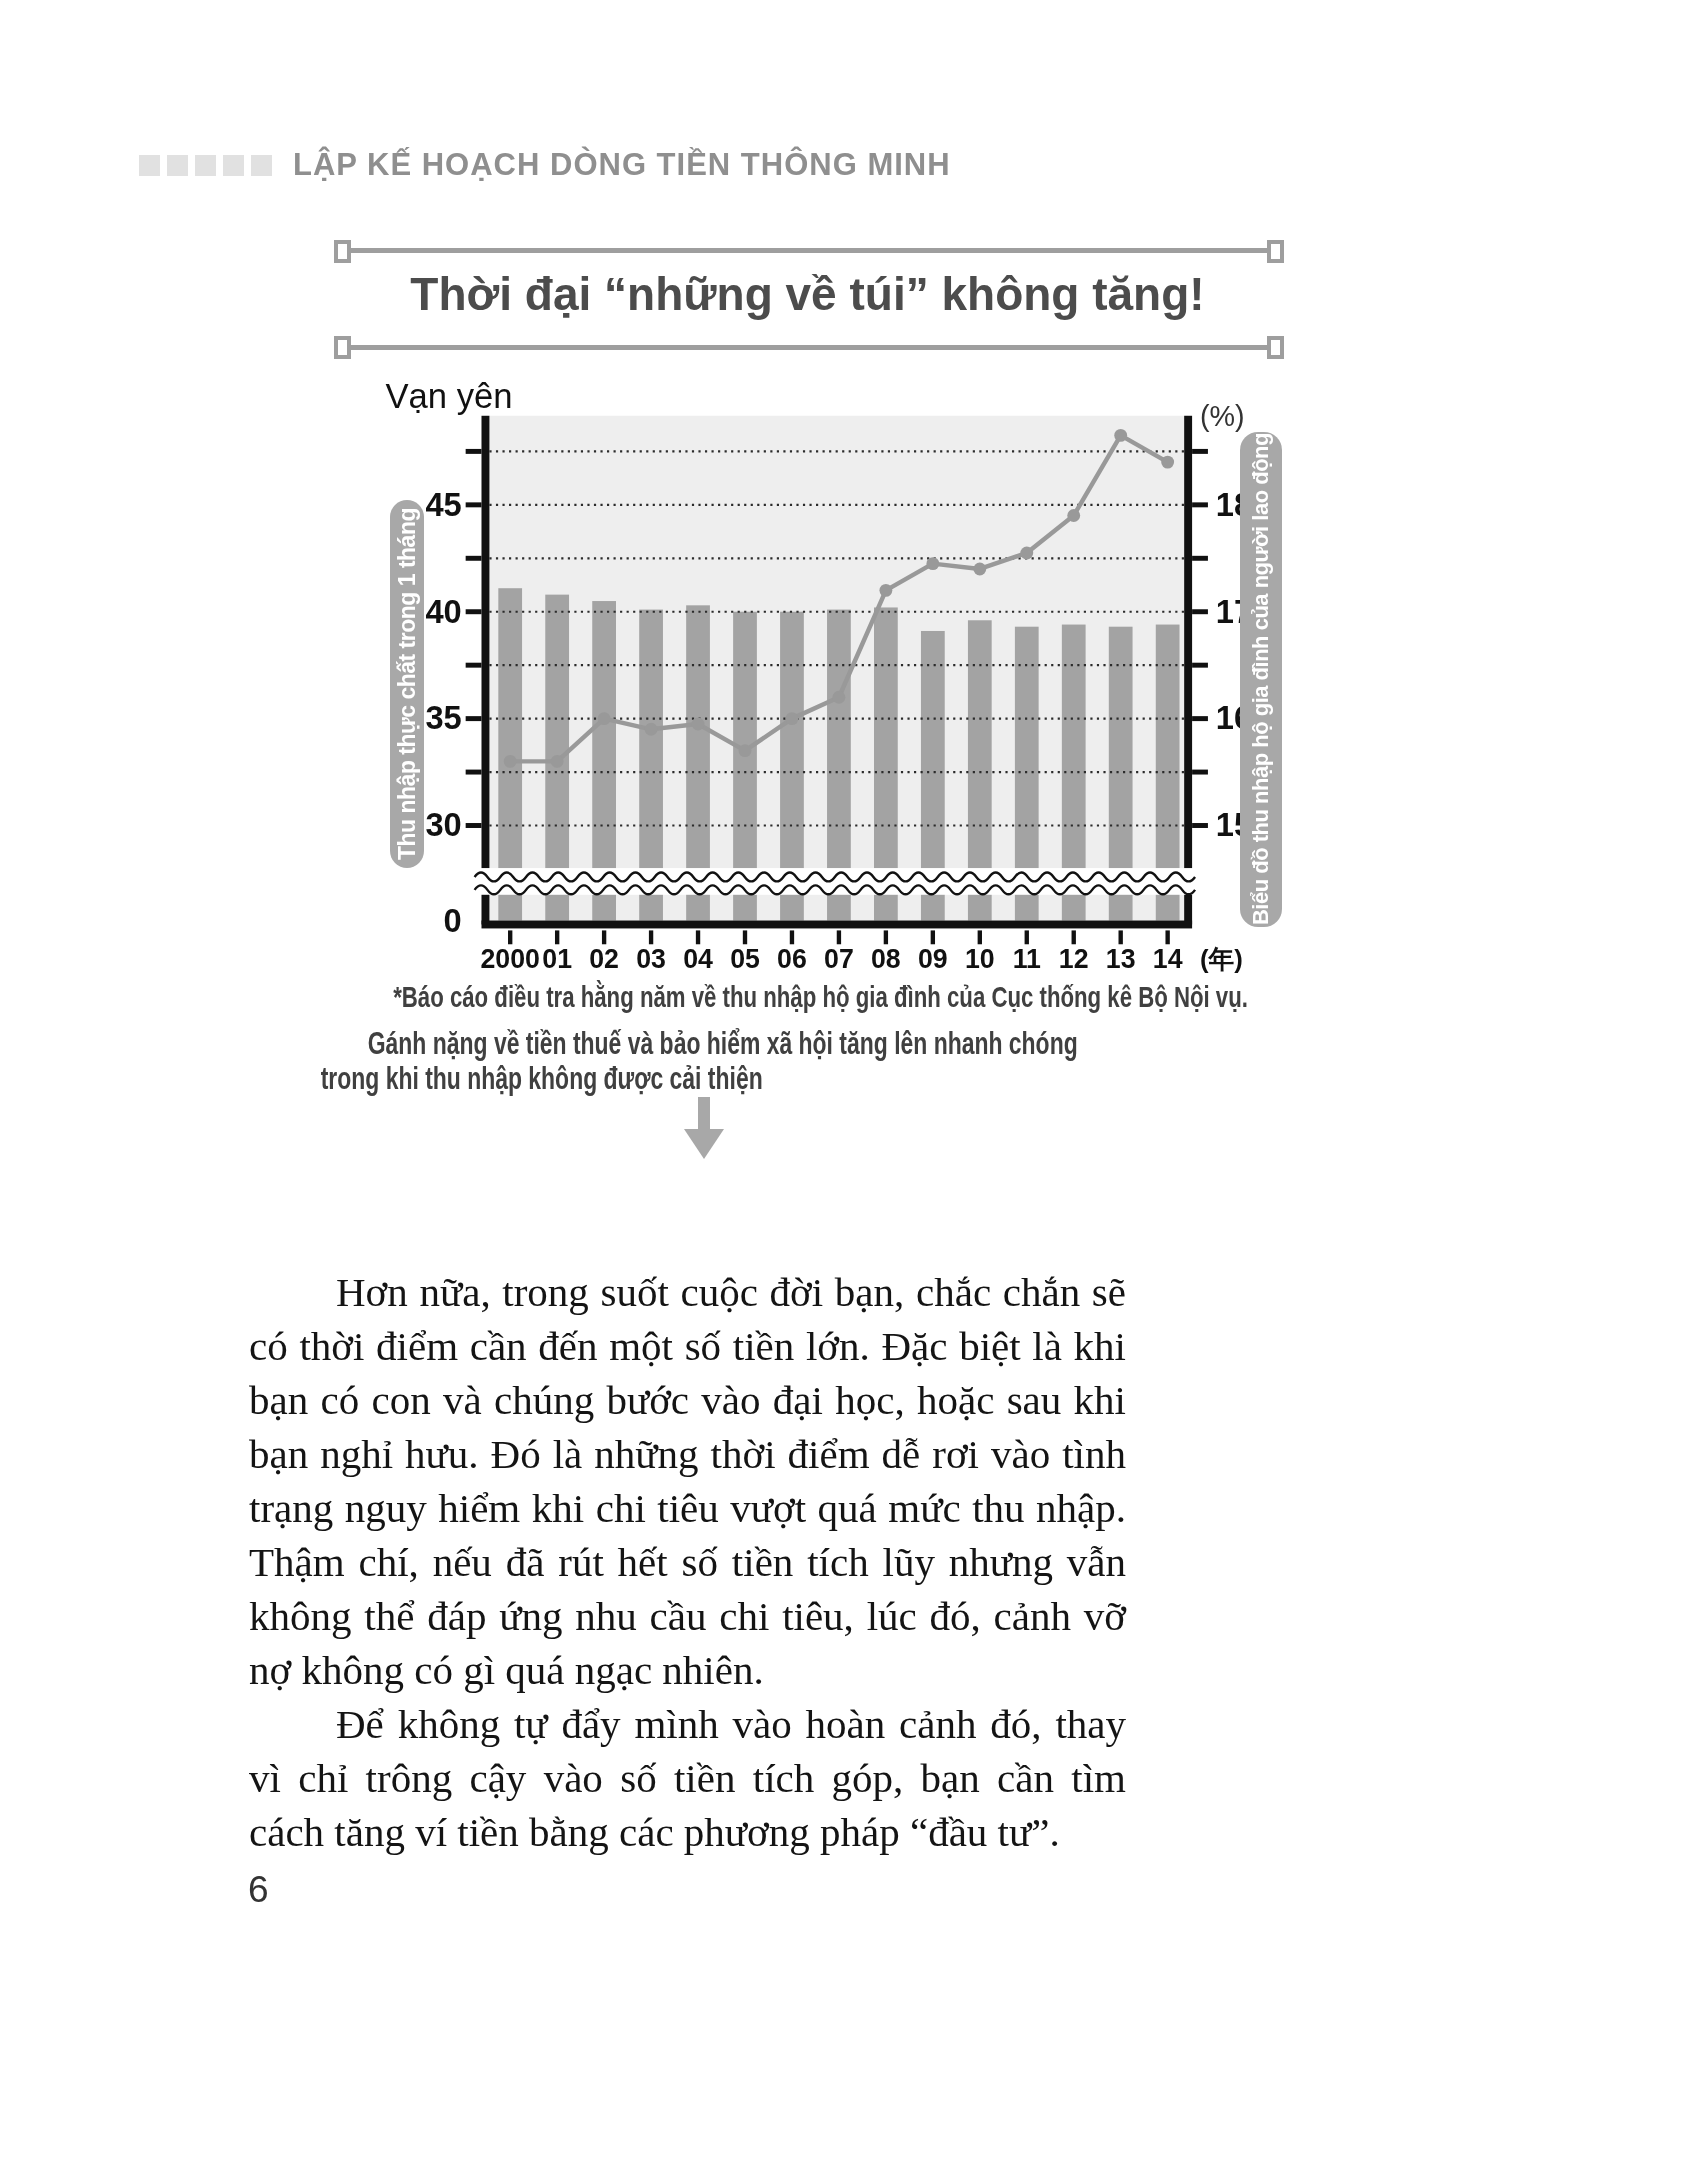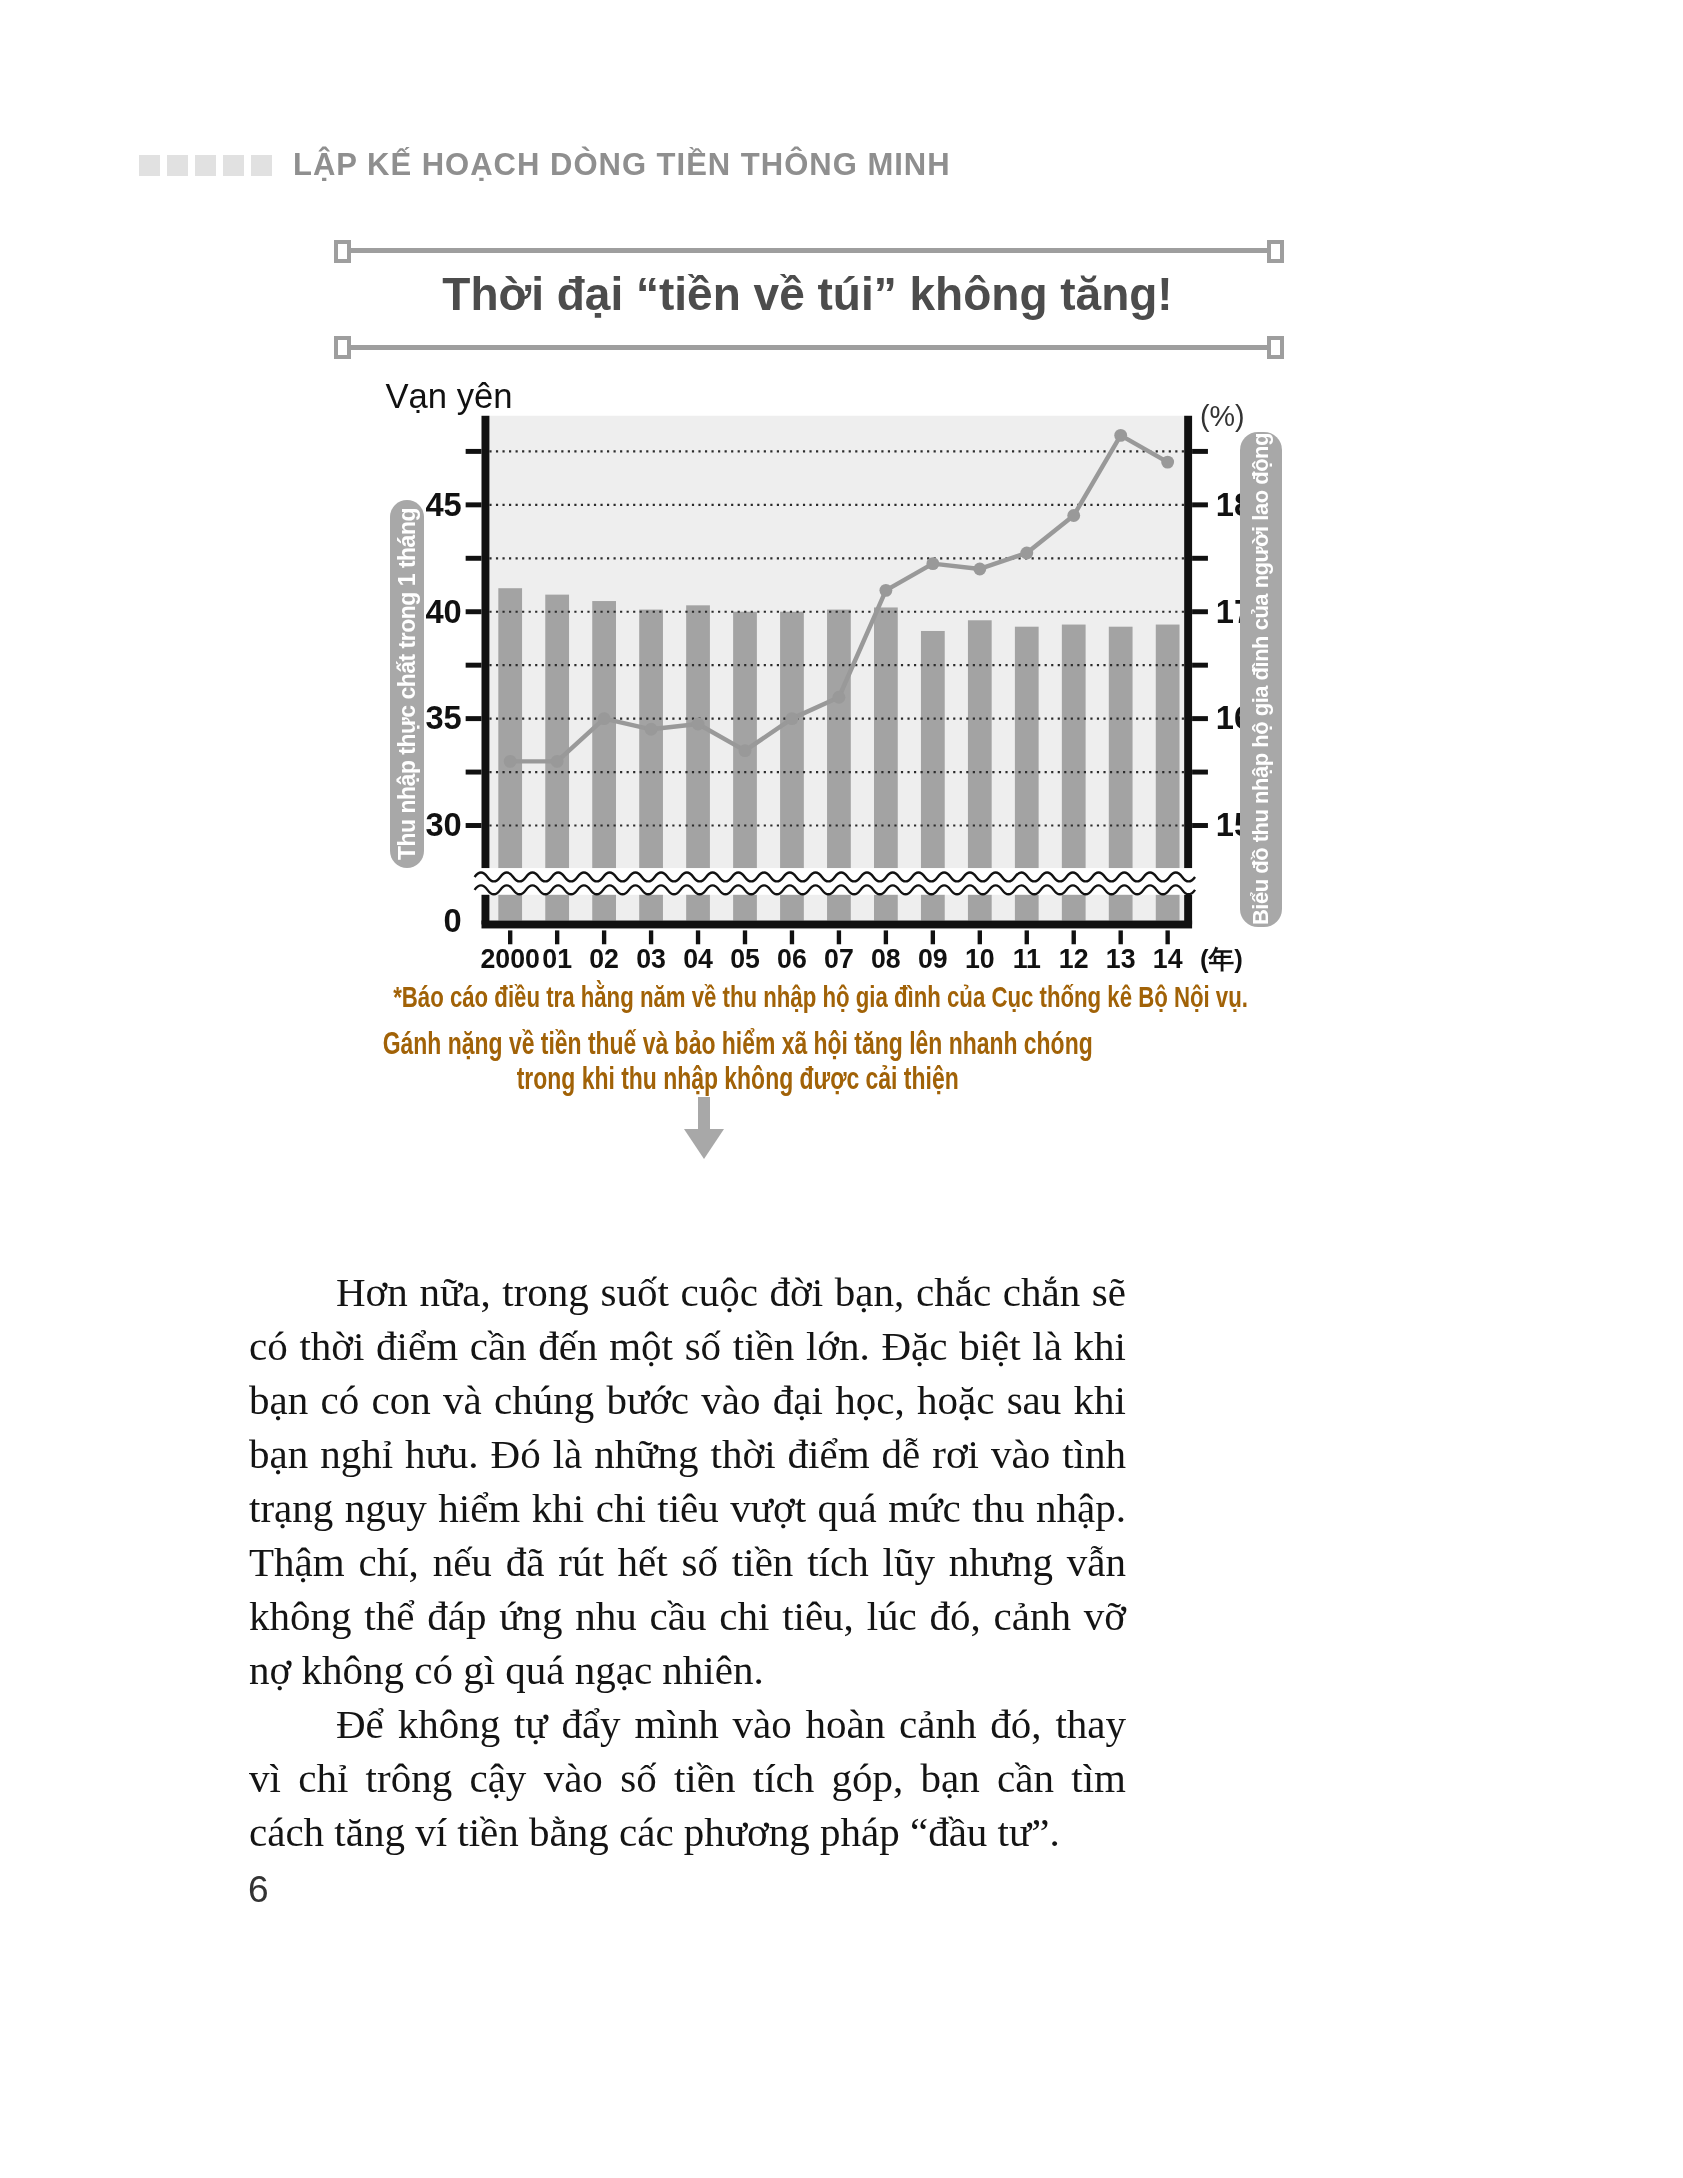--- a/index.html
+++ b/index.html
@@ -19,21 +19,21 @@
              color:#4c4c4c;letter-spacing:0px;}
 
   
   .pill{background:#a8a8a8;border-radius:18px;display:flex;align-items:center;justify-content:center;}
   .pill span{writing-mode:vertical-rl;transform:rotate(180deg);color:#ffffff;font-weight:700;
              white-space:nowrap;letter-spacing:-0.5px;}
 
   svg text{font-family:"Liberation Sans",sans-serif;}
 
   
-  .cap{left:243px;width:990px;text-align:center;font-weight:700;color:#a16207;}
+  .cap{left:243px;width:990px;font-weight:700;color:#404040;}
   .cap .cx{display:inline-block;transform:scaleX(0.74);transform-origin:center;white-space:nowrap;}
   .fn{font-size:30px;}
   .cl{font-size:31px;}
 
   
   .arr-shaft{left:698px;top:1097px;width:12px;height:32px;background:#a8a8a8;}
   .arr-head{left:684px;top:1129px;width:0;height:0;border-left:20px solid transparent;
             border-right:20px solid transparent;border-top:30px solid #a8a8a8;}
 
   
@@ -58,21 +58,21 @@
     <div class="hdr-sq"></div>
     <div class="hdr-sq"></div>
     <div class="hdr-sq"></div>
     <div class="hdr-sq"></div>
     <div class="hdr-title">LẬP KẾ HOẠCH DÒNG TIỀN THÔNG MINH</div>
   </div>
 
   <div class="abs rule" style="left:348px;top:248px;width:923px;"></div>
   <div class="abs rule-sq" style="left:334px;top:240px;"></div>
   <div class="abs rule-sq" style="left:1267px;top:240px;"></div>
-  <div class="abs fig-title">Thời đại “tiền về túi” không tăng!</div>
+  <div class="abs fig-title">Thời đại “những về túi” không tăng!</div>
   <div class="abs rule" style="left:348px;top:345px;width:923px;"></div>
   <div class="abs rule-sq" style="left:334px;top:336px;"></div>
   <div class="abs rule-sq" style="left:1267px;top:336px;"></div>
 
   <svg id="chart" class="abs" style="left:337px;top:379px;" width="960" height="606" viewBox="340 383 970 612">
       <rect x="490" y="420" width="710" height="510" fill="#eeeeee"></rect>
       <rect x="503" y="594.24" width="24" height="335.76" fill="#a3a3a3"></rect>
       <rect x="550.45" y="600.72" width="24" height="329.28" fill="#a3a3a3"></rect>
       <rect x="597.9" y="607.2" width="24" height="322.79999999999995" fill="#a3a3a3"></rect>
       <rect x="645.35" y="615.8399999999999" width="24" height="314.1600000000001" fill="#a3a3a3"></rect>

